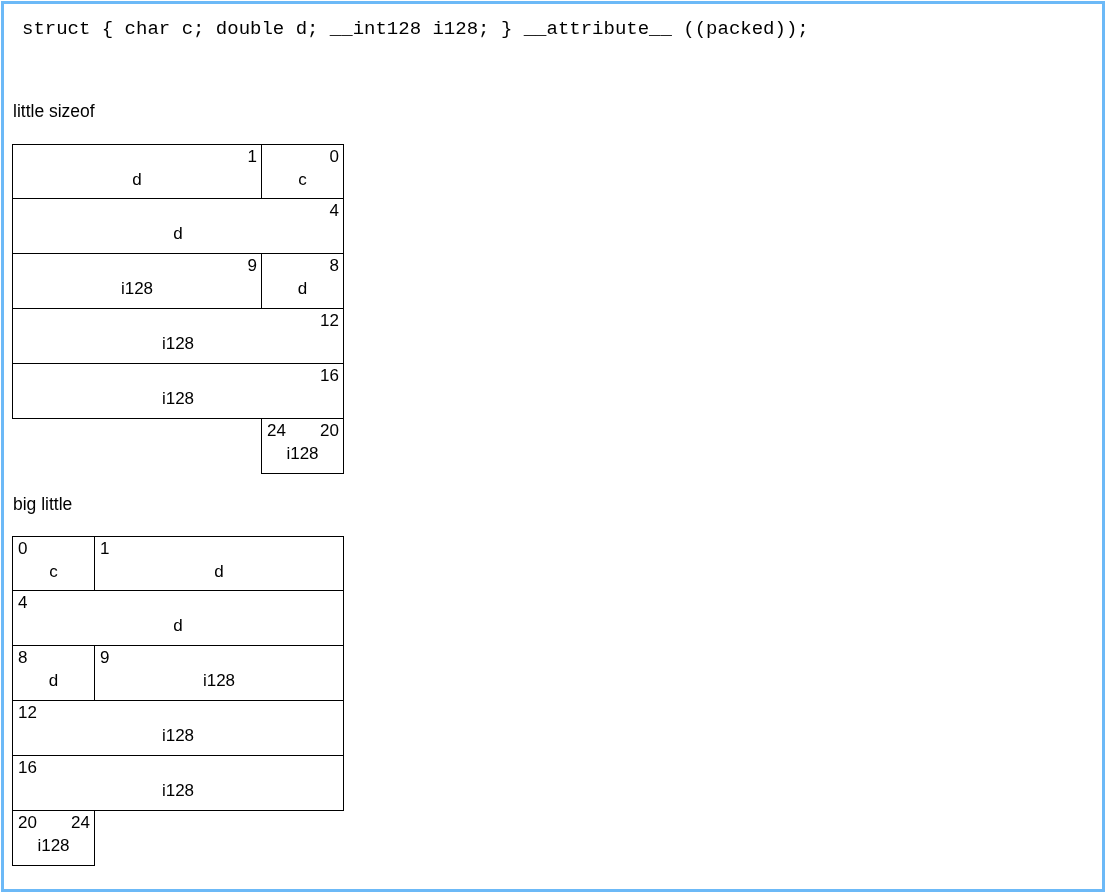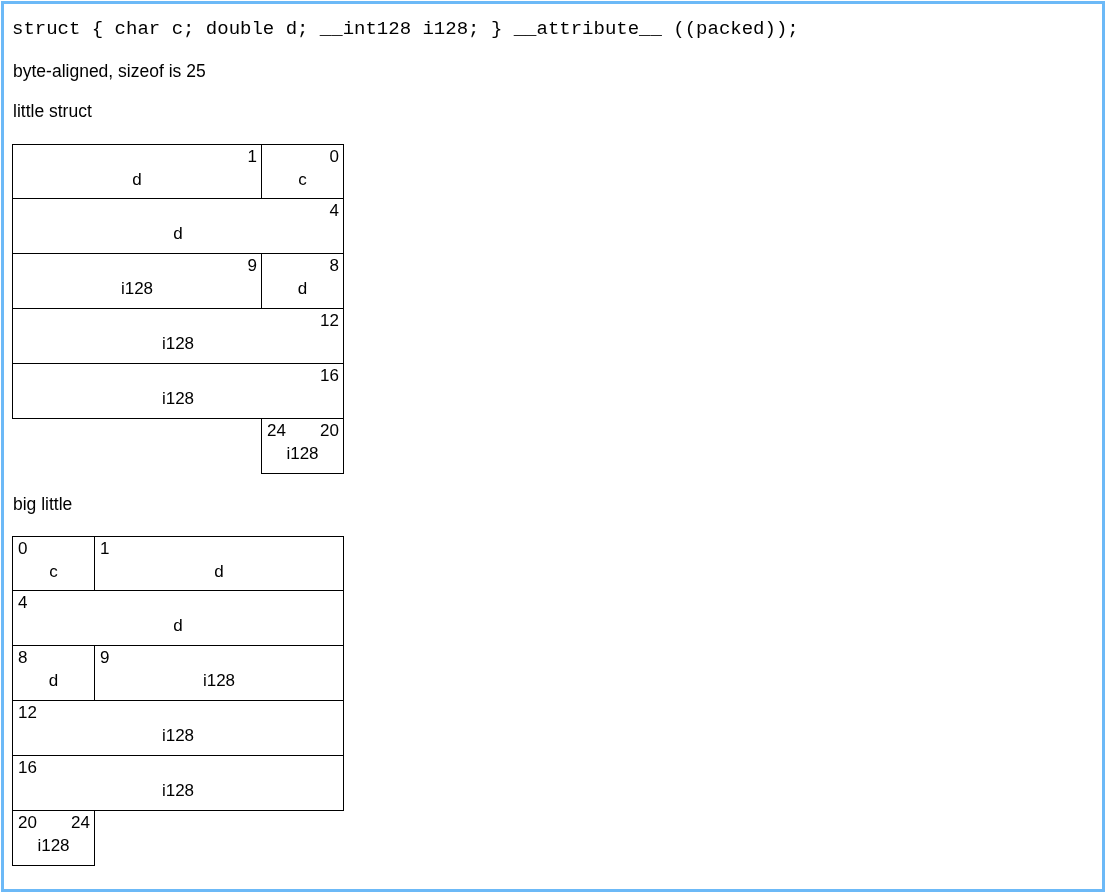--- a/index.html
+++ b/index.html
@@ -30,21 +30,21 @@
     position: absolute;
     left: 5px;
     top: 5px;
     right: 5px;
     bottom: 5px;
   }
 
   
   .decl-line {
     position: absolute;
-    left: 3px;
+    left: 13px;
     top: 8px;
     font-family: "Liberation Mono", "DejaVu Sans Mono", monospace;
     font-size: 19px;
     line-height: 24px;
     white-space: pre;
     letter-spacing: 0px;
   }
   .note-line {
     position: absolute;
     left: 4px;
@@ -106,23 +106,22 @@
   }
 </style>
 </head>
 <body>
 
 <div class="page-frame">
   <div class="content">
 
     <div class="decl-line">struct { char c; double d; __int128 i128; } __attribute__ ((packed));</div>
 
-    <div class="note-line note-sizeof">byte-aligned, sizeof is 25</div>
-
-    <div class="note-line note-little">little struct</div>
+
+    <div class="note-line note-little">little sizeof</div>
 
     <div class="layout layout-le" id="layout-little-endian">
         <div class="mrow">
           <div class="cell" style="left: 0px; width: 250px;">
             <span class="offs right">1</span>
             <span class="fieldname">d</span>
           </div>
           <div class="cell" style="left: 249px; width: 83px;">
             <span class="offs right">0</span>
             <span class="fieldname">c</span>

